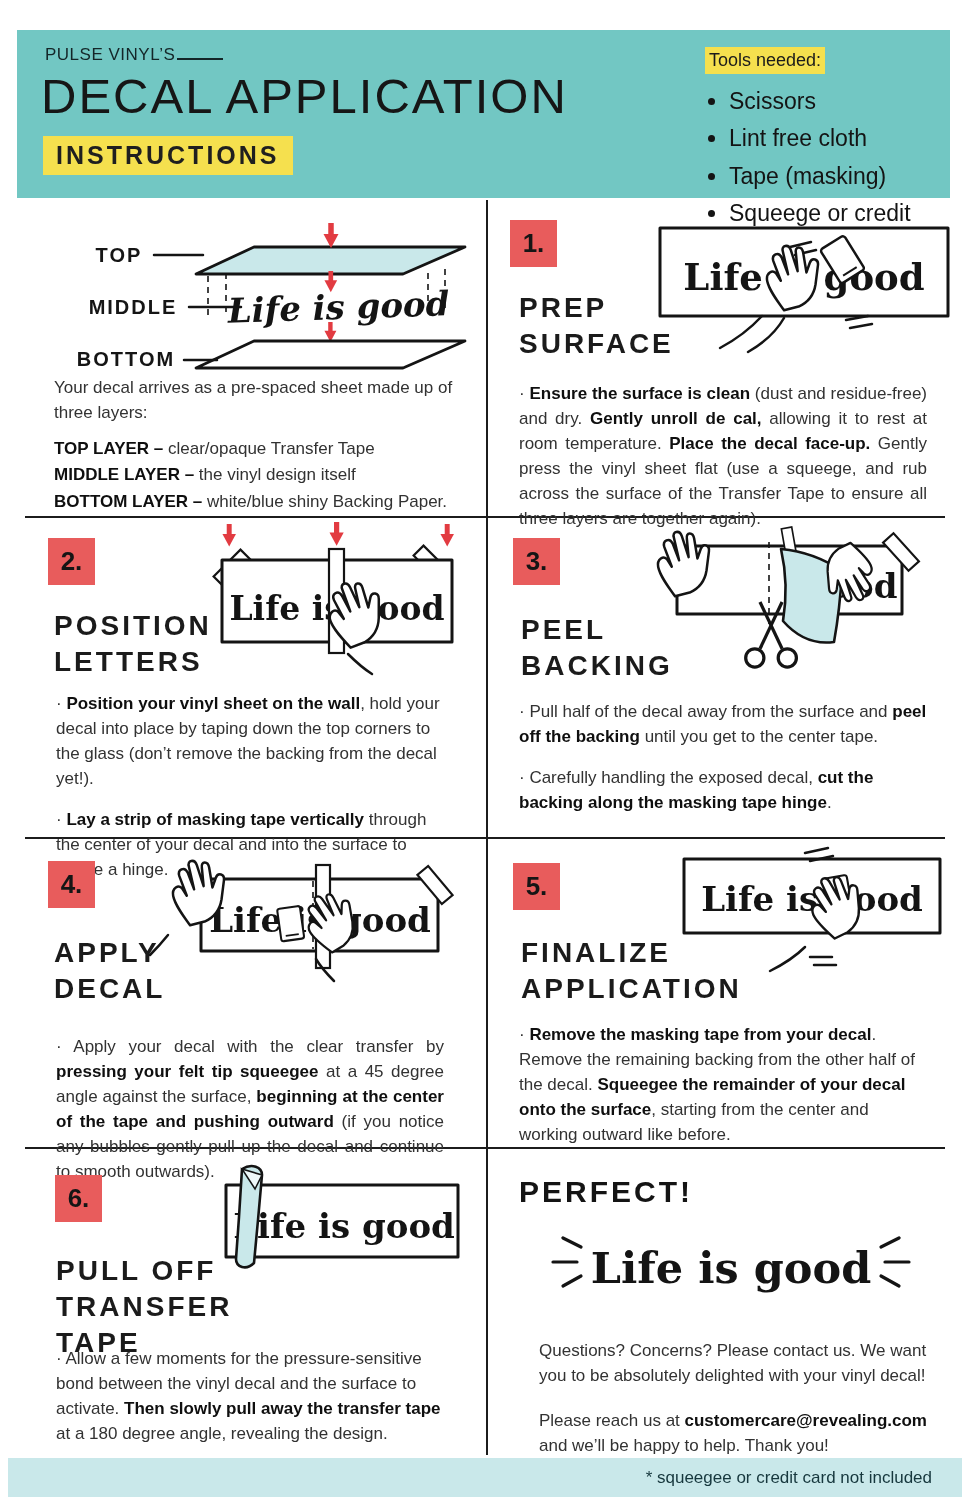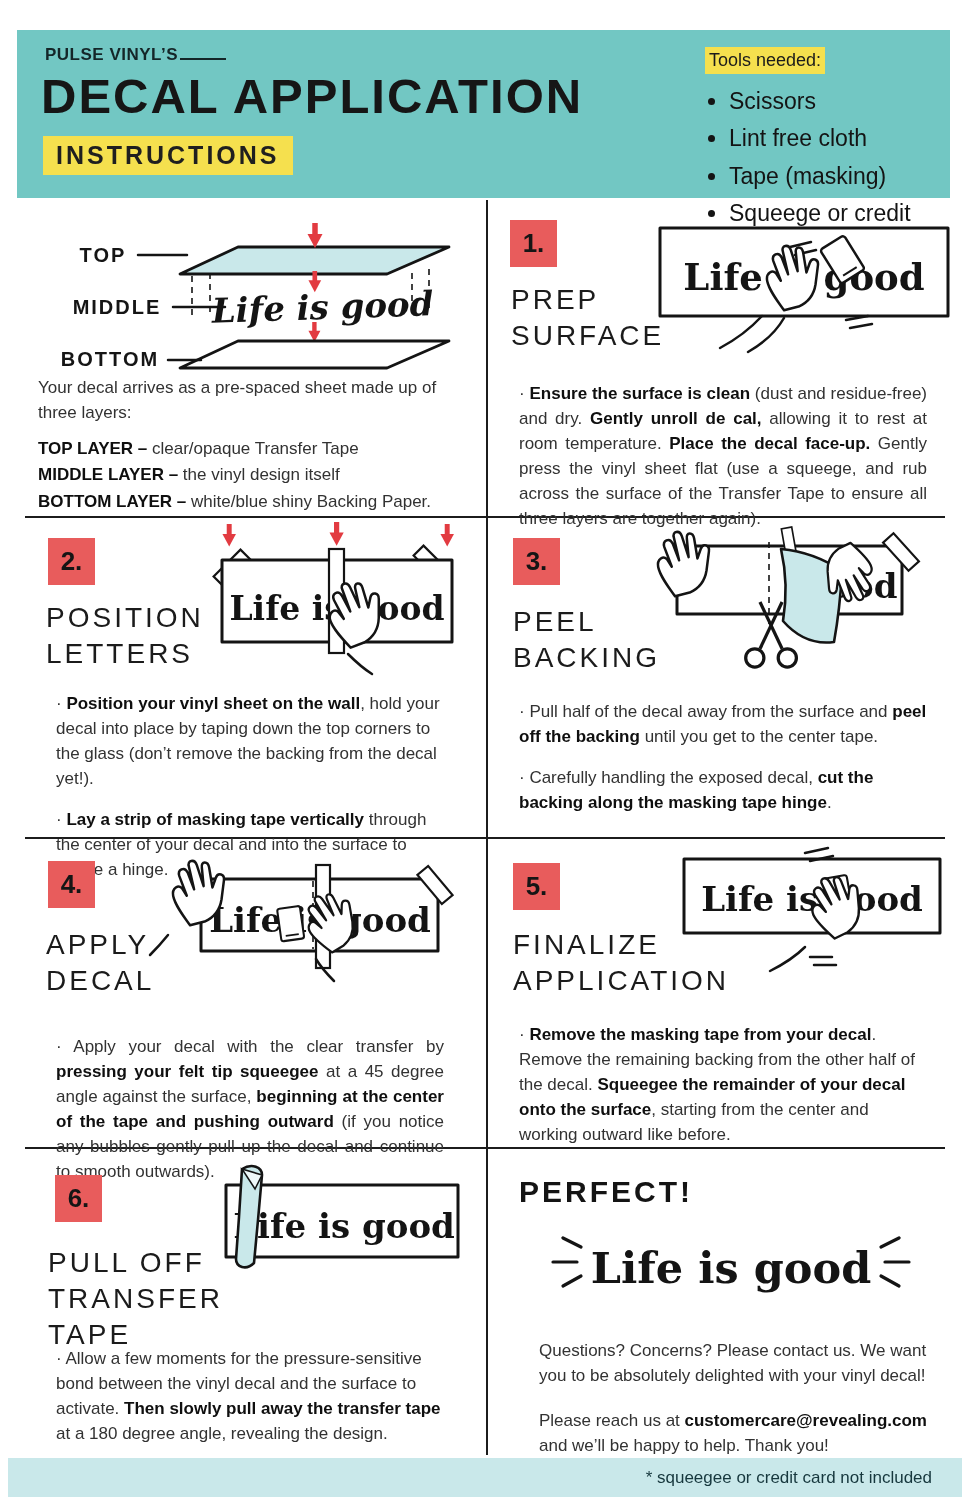--- a/index.html
+++ b/index.html
@@ -4,48 +4,48 @@
 <style>
   html,body{margin:0;padding:0}
   body{
     width:970px;height:1500px;position:relative;background:#ffffff;
     font-family:"Liberation Sans",sans-serif;color:#343434;overflow:hidden;
   }
   .abs{position:absolute}
 
   
   .header{left:17px;top:30px;width:933px;height:168px;background:var(--teal)}
-  .brand{left:28px;top:15px;font-size:17px;font-weight:700;letter-spacing:.5px;color:#142628}
+  .brand{left:28px;top:15px;font-size:17px;font-weight:400;letter-spacing:.5px;color:#142628}
   .brand-rule{display:inline-block;width:46px;border-bottom:2px solid #142628;margin-left:2px}
-  .title{left:24px;top:38px;font-size:49px;font-weight:700;letter-spacing:2px;color:#161616;white-space:nowrap}
+  .title{left:24px;top:38px;font-size:49px;font-weight:400;letter-spacing:2px;color:#161616;white-space:nowrap}
   .subtitle{left:26px;top:106px;background:var(--yellow);padding:5px 13px;font-size:25px;font-weight:700;letter-spacing:3px;color:#1f1f1f;display:inline-block}
   .tools{left:688px;top:17px;width:250px}
   .tools-title{display:inline-block;background:var(--yellow);padding:3px 4px;font-size:18px;color:#1b1b1b}
   .tools ul{margin:9px 0 0 0;padding-left:24px;font-size:23px;line-height:1.62;color:#141414}
 
   
   .vline{left:486px;top:200px;width:2px;height:1255px;background:#1c1c1c}
   .hline{left:25px;width:920px;height:2px;background:#1c1c1c}
   .h1{top:516px}.h2{top:837px}.h3{top:1147px}
 
   
   .cell{position:absolute}
-  .cA{left:0;top:200px;width:459px;height:316px}
+  .cA{left:16px;top:200px;width:459px;height:316px}
   .cB{left:487px;top:200px;width:483px;height:316px}
   .cC{left:0;top:518px;width:487px;height:319px}
   .cD{left:487px;top:518px;width:483px;height:319px}
   .cE{left:0;top:839px;width:487px;height:308px}
   .cF{left:487px;top:839px;width:483px;height:308px}
   .cG{left:0;top:1149px;width:487px;height:306px}
   .cH{left:487px;top:1149px;width:439px;height:306px}
 
   .numbox{position:absolute;width:47px;height:47px;background:var(--red);
     display:flex;align-items:center;justify-content:center;
     font-size:26px;font-weight:700;color:#151515}
-  .step-title{position:absolute;margin:8px;font-size:28px;font-weight:400;letter-spacing:3px;
+  .step-title{position:absolute;margin:16px;font-size:28px;font-weight:700;letter-spacing:3px;
     line-height:1.28;color:#1b1b1b;white-space:pre-line}
   .copy{position:absolute;font-size:17px;line-height:1.47;color:#323232}
   .copy p{margin:16px}
   .copy b,.layer-line b{color:#0f0f0f}
   .jst{text-align:justify}
   .layer-line{font-size:17px;line-height:1.55;color:#323232}
 
   .perfect-title{position:absolute;margin:0;font-size:30px;font-weight:800;letter-spacing:3px;color:#141414}
 
   

